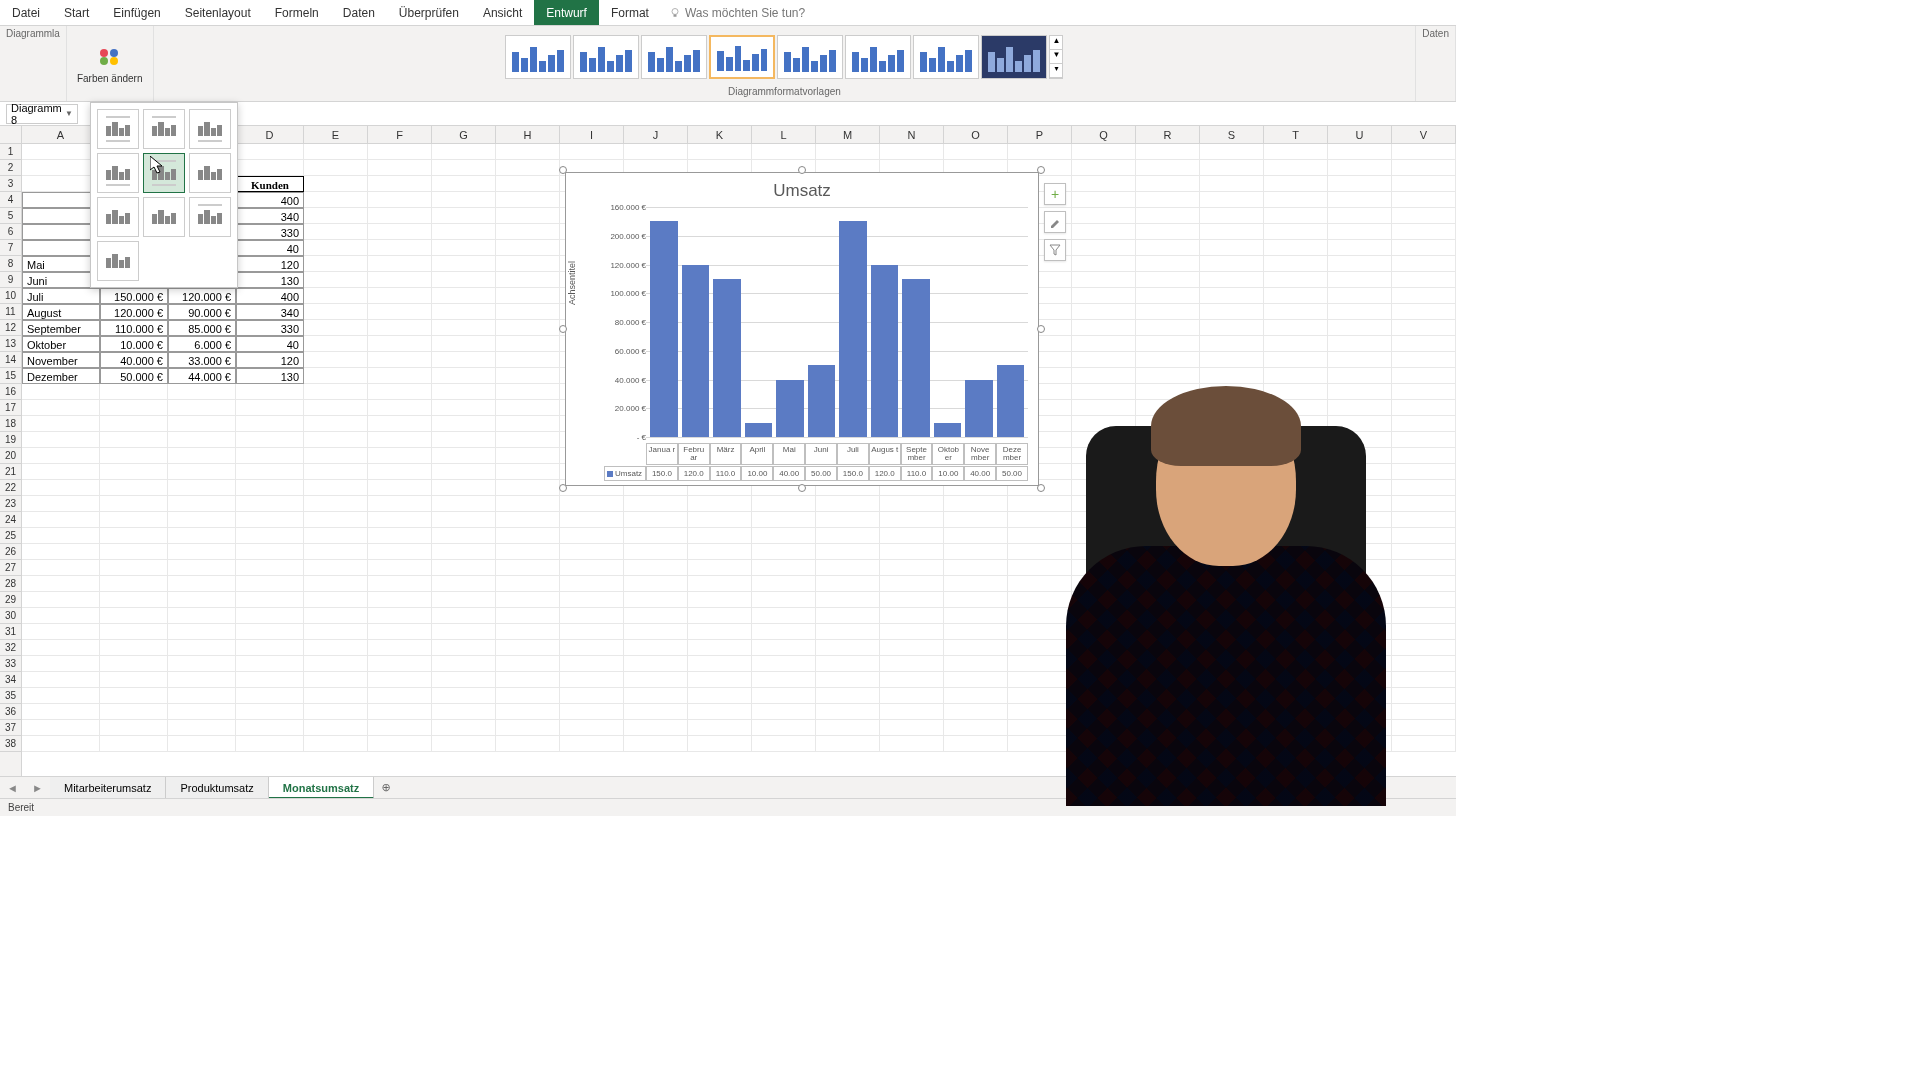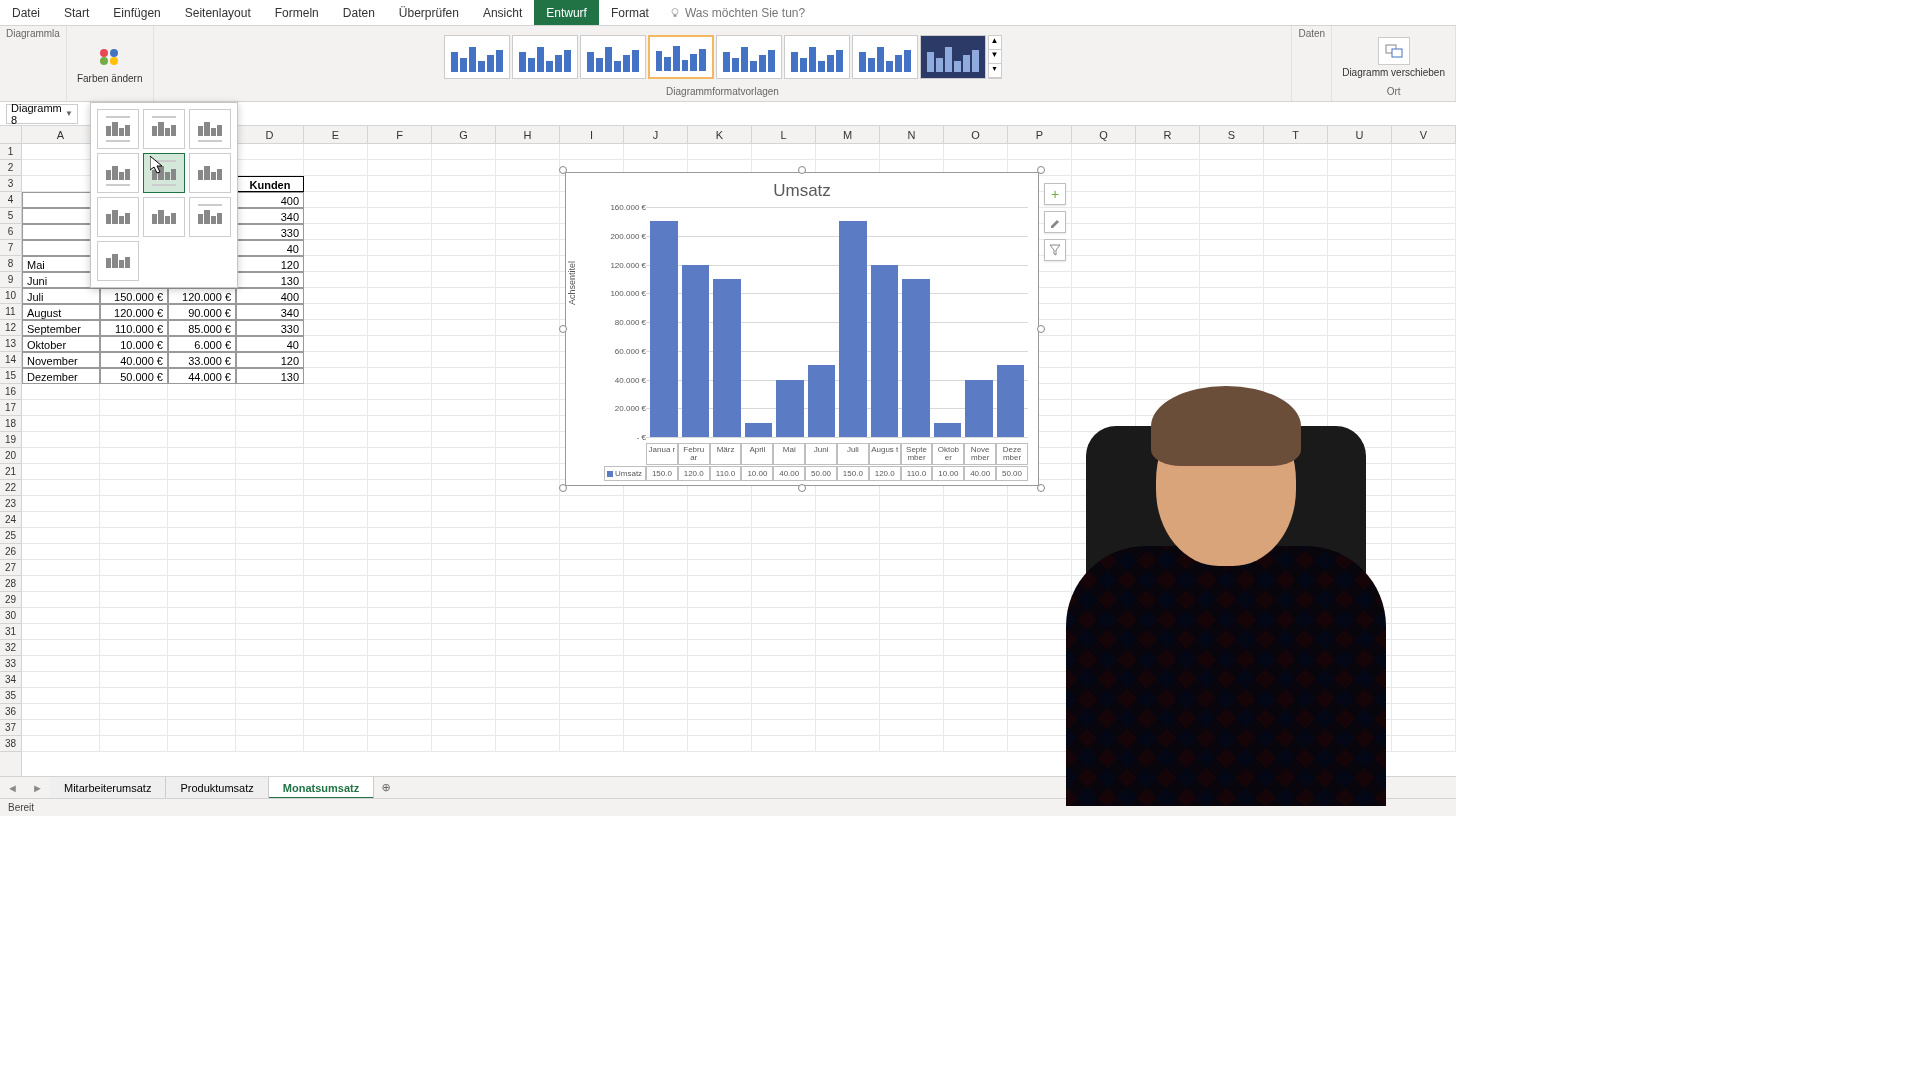--- a/index.html
+++ b/index.html
@@ -226,34 +226,20 @@
       <div class="gallery-scroll">
           <div>▲</div>
           <div>▼</div>
           <div>▾</div>
         </div>
     </div>
     <div class="ribbon-group-label">Diagrammformatvorlagen</div>
   </div>
   <div class="ribbon-group">
     <div class="ribbon-group-label">Daten</div>
-  </div>
-  <div class="ribbon-group">
-    <div class="ribbon-group-content">
-      <div class="ribbon-btn">
-          <div class="ribbon-icon-lg">
-            <svg width="20" height="16">
-              <rect x="2" y="2" width="10" height="8" fill="none" stroke="#888"></rect>
-              <rect x="8" y="6" width="10" height="8" fill="#fff" stroke="#4472c4"></rect>
-            </svg>
-          </div>
-          <span>Diagramm verschieben</span>
-        </div>
-    </div>
-    <div class="ribbon-group-label">Ort</div>
   </div>
 
   <div class="quicklayout-drop">
     <div class="ql-grid">
       <div class="ql-item">
           <div class="ql-mini">
             <div class="legend-line" style="top:2px"></div>
             <div class="bar-area">
               <span style="height:60%"></span>
               <span style="height:90%"></span>
@@ -482,21 +468,21 @@
         <div class="cell" style="width: 64px;"></div>
         <div class="cell" style="width: 64px;"></div>
         <div class="cell" style="width: 64px;"></div>
         <div class="cell" style="width: 64px;"></div>
         <div class="cell" style="width: 64px;"></div>
       </div>
       <div class="cell-row">
         <div class="cell" style="width: 78px;"></div>
         <div class="cell" style="width: 68px;"></div>
         <div class="cell hdr" style="width: 68px;">Gewinn</div>
-        <div class="cell hdr" style="width: 68px;">Kunden</div>
+        <div class="cell hdr" style="width: 68px; font-family: Liberation Serif, serif;">Kunden</div>
         <div class="cell" style="width: 64px;"></div>
         <div class="cell" style="width: 64px;"></div>
         <div class="cell" style="width: 64px;"></div>
         <div class="cell" style="width: 64px;"></div>
         <div class="cell" style="width: 64px;"></div>
         <div class="cell" style="width: 64px;"></div>
         <div class="cell" style="width: 64px;"></div>
         <div class="cell" style="width: 64px;"></div>
         <div class="cell" style="width: 64px;"></div>
         <div class="cell" style="width: 64px;"></div>

